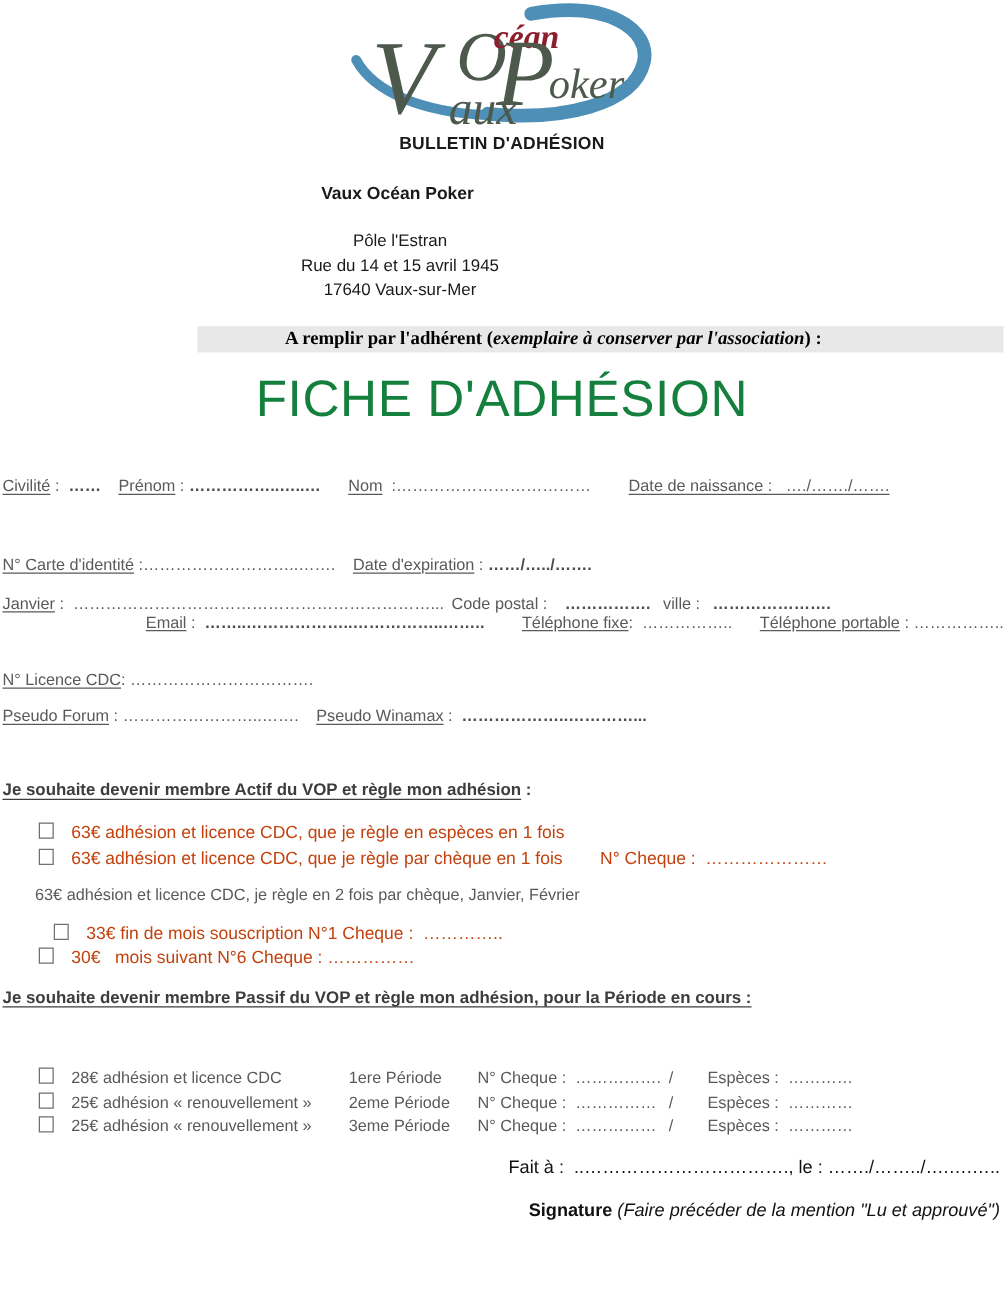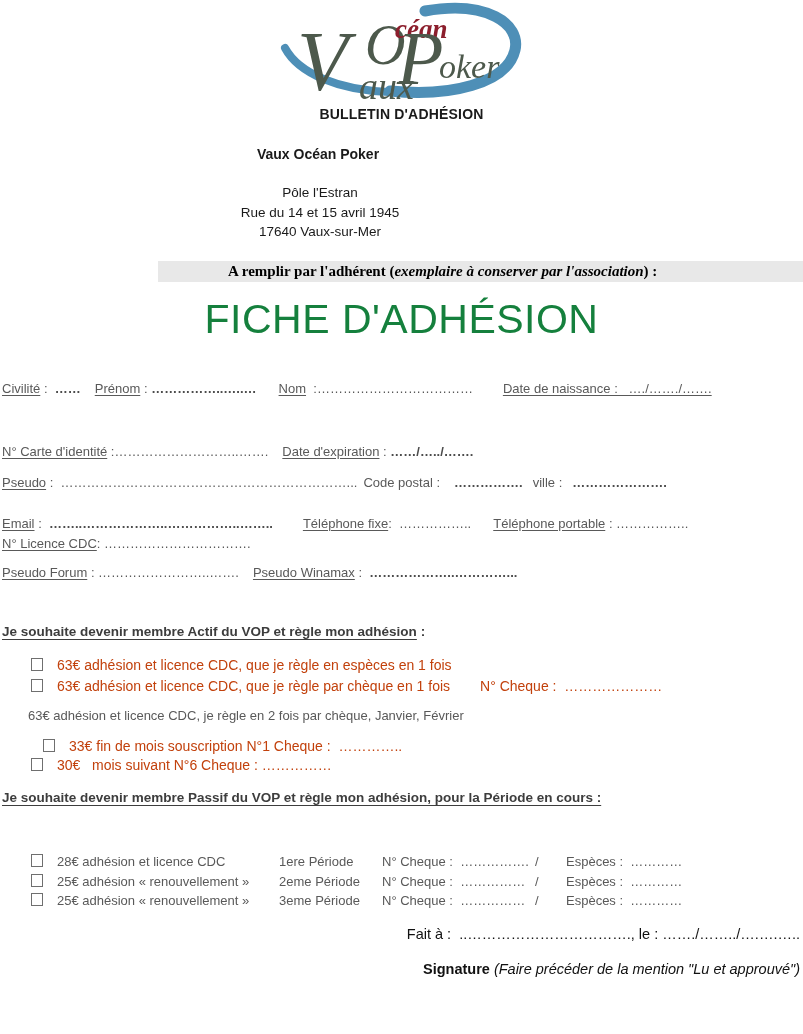--- a/index.html
+++ b/index.html
@@ -68,23 +68,23 @@
   </div>
 
   <div class="notice"><span>A remplir par l'adhérent (</span><span class="it">exemplaire à conserver par l'association</span><span>) :</span></div>
 
   <div class="form-title">FICHE D'ADHÉSION</div>
 
   <div class="fline" style="top:381px;"><span class="lbl">Civilité</span><span> :  </span><span class="bd">……</span><span class="lbl g14">Prénom</span><span> : </span><span class="bd">……………..…..…</span><span class="lbl g22">Nom</span><span>  :</span><span>………………………………</span><span class="ul g30">Date de naissance :   …./……./…….</span></div>
 
   <div class="fline" style="top:444px;"><span class="lbl">N° Carte d'identité</span><span> :</span><span>………………………..…….</span><span class="lbl g14">Date d'expiration</span><span> : </span><span class="bd">……/…../…….</span></div>
 
-  <div class="fline" style="top:475px;"><span class="lbl">Pseudo</span><span> :  </span><span>…………………………………………………………...</span><span class="g6">Code postal :</span><span class="bd g14">…………….</span><span class="g10">ville :</span><span class="bd g10">………………….</span></div>
+  <div class="fline" style="top:475px;"><span class="lbl">Janvier</span><span> :  </span><span>…………………………………………………………...</span><span class="g6">Code postal :</span><span class="bd g14">…………….</span><span class="g10">ville :</span><span class="bd g10">………………….</span></div>
 
-  <div class="fline" style="top:516px;"><span class="lbl">Email</span><span> :  </span><span class="bd">……..………………..……………..……..</span><span class="lbl g30">Téléphone fixe</span><span>:  </span><span>……………..</span><span class="lbl g22">Téléphone portable</span><span> : </span><span>……………..</span></div>
+  <div class="fline" style="top:490px;text-align:right;"><span class="lbl">Email</span><span> :  </span><span class="bd">……..………………..……………..……..</span><span class="lbl g30">Téléphone fixe</span><span>:  </span><span>……………..</span><span class="lbl g22">Téléphone portable</span><span> : </span><span>……………..</span></div>
 
   <div class="fline" style="top:536px;"><span class="lbl">N° Licence CDC</span><span>: </span><span>…………………………….</span></div>
 
   <div class="fline" style="top:565px;"><span class="lbl">Pseudo Forum</span><span> : </span><span>……………………..…….</span><span class="lbl g14">Pseudo Winamax</span><span> :  </span><span class="bd">………………..…………...</span></div>
 
   <div class="sect" style="top:624px;"><span class="ul">Je souhaite devenir membre Actif du VOP et règle mon adhésion</span><span> :</span></div>
 
   <div class="cb-line" style="top:657px;"><span class="cbx"></span><span>63€ adhésion et licence CDC, que je règle en espèces en 1 fois</span></div>
 
   <div class="cb-line" style="top:678px;"><span class="cbx"></span><span>63€ adhésion et licence CDC, que je règle par chèque en 1 fois</span><span class="g30">N° Cheque :  </span><span>…………………</span></div>

